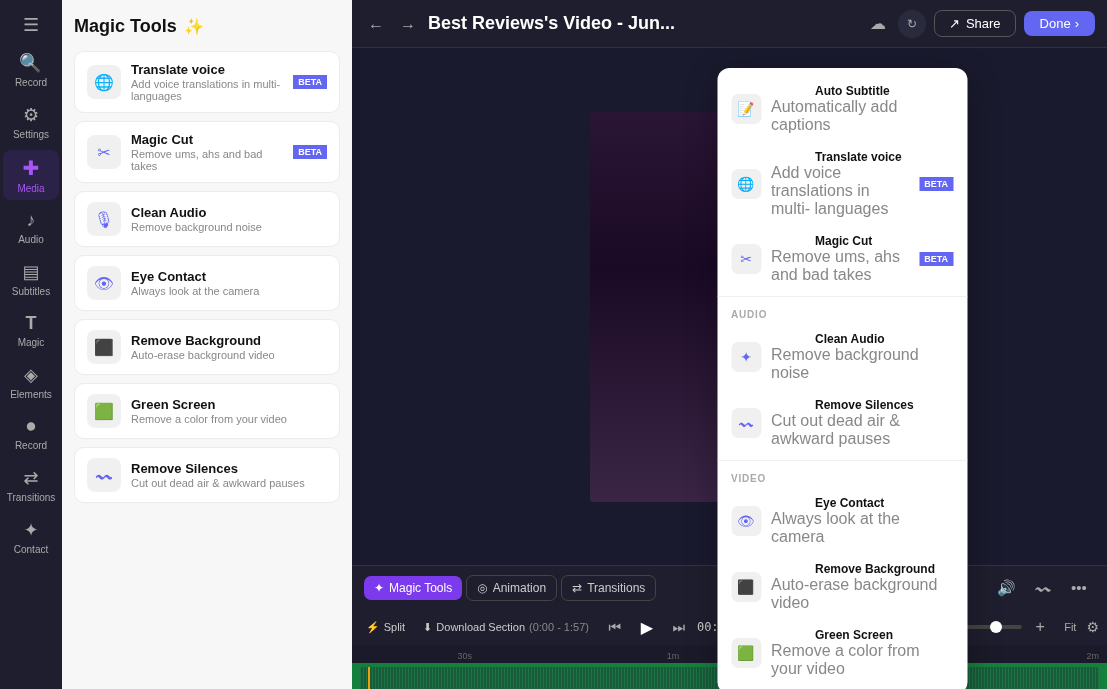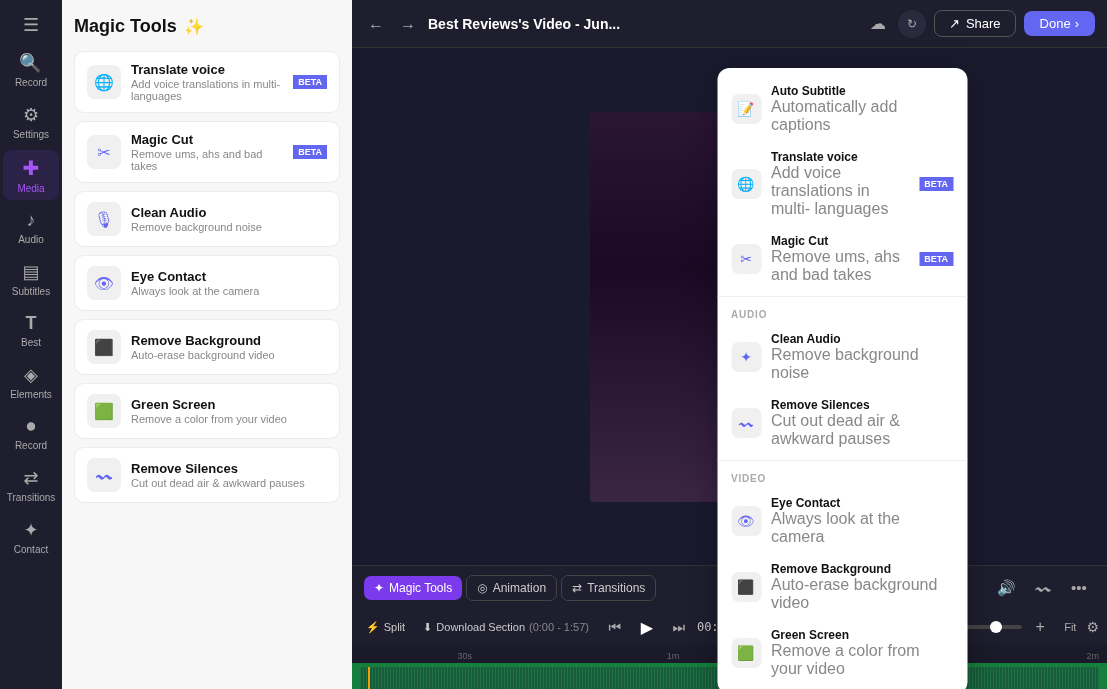--- a/index.html
+++ b/index.html
@@ -107,21 +107,21 @@
       height: 48px;
       background: #1e1e2e;
       display: flex;
       align-items: center;
       padding: 0 12px;
       gap: 8px;
       flex-shrink: 0;
       border-bottom: 1px solid #333;
     }
     .top-bar-title {
-      font-size: 14px;
+      font-size: 18px;
       font-weight: 600;
       color: #fff;
       flex: 1;
       white-space: nowrap;
       overflow: hidden;
       text-overflow: ellipsis;
     }
     .top-bar-icon { color: #aaa; font-size: 16px; cursor: pointer; padding: 4px; }
     .share-btn {
       background: transparent;
@@ -206,21 +206,21 @@
       border-radius: 7px;
       background: #f0f0f0;
       display: flex;
       align-items: center;
       justify-content: center;
       font-size: 14px;
       color: #6366f1;
       flex-shrink: 0;
     }
     .dropdown-item-text { flex: 1; }
-    .dropdown-item-name { font-size: 12px; font-weight: 600; color: #111; }
+    .dropdown-item-name { font-size: 12px; font-weight: 600; color: #111; margin-left: 44px; }
     .dropdown-item-desc { font-size: 16px; color: #888; }
     .dropdown-divider { height: 1px; background: #f0f0f0; margin: 4px 0; }
 
     
     .bottom-toolbar {
       height: 44px;
       background: #1e1e2e;
       display: flex;
       align-items: center;
       padding: 0 12px;
@@ -407,21 +407,21 @@
   <div class="sidebar-item">
     <span class="icon">♪</span>
     <span class="label">Audio</span>
   </div>
   <div class="sidebar-item">
     <span class="icon">▤</span>
     <span class="label">Subtitles</span>
   </div>
   <div class="sidebar-item">
     <span class="icon" style="font-size:18px;font-weight:700;">T</span>
-    <span class="label">Best</span>
+    <span class="label">Magic</span>
   </div>
   <div class="sidebar-item">
     <span class="icon">◈</span>
     <span class="label">Elements</span>
   </div>
   <div class="sidebar-item">
     <span class="icon">⏺</span>
     <span class="label">Record</span>
   </div>
   <div class="sidebar-item">

